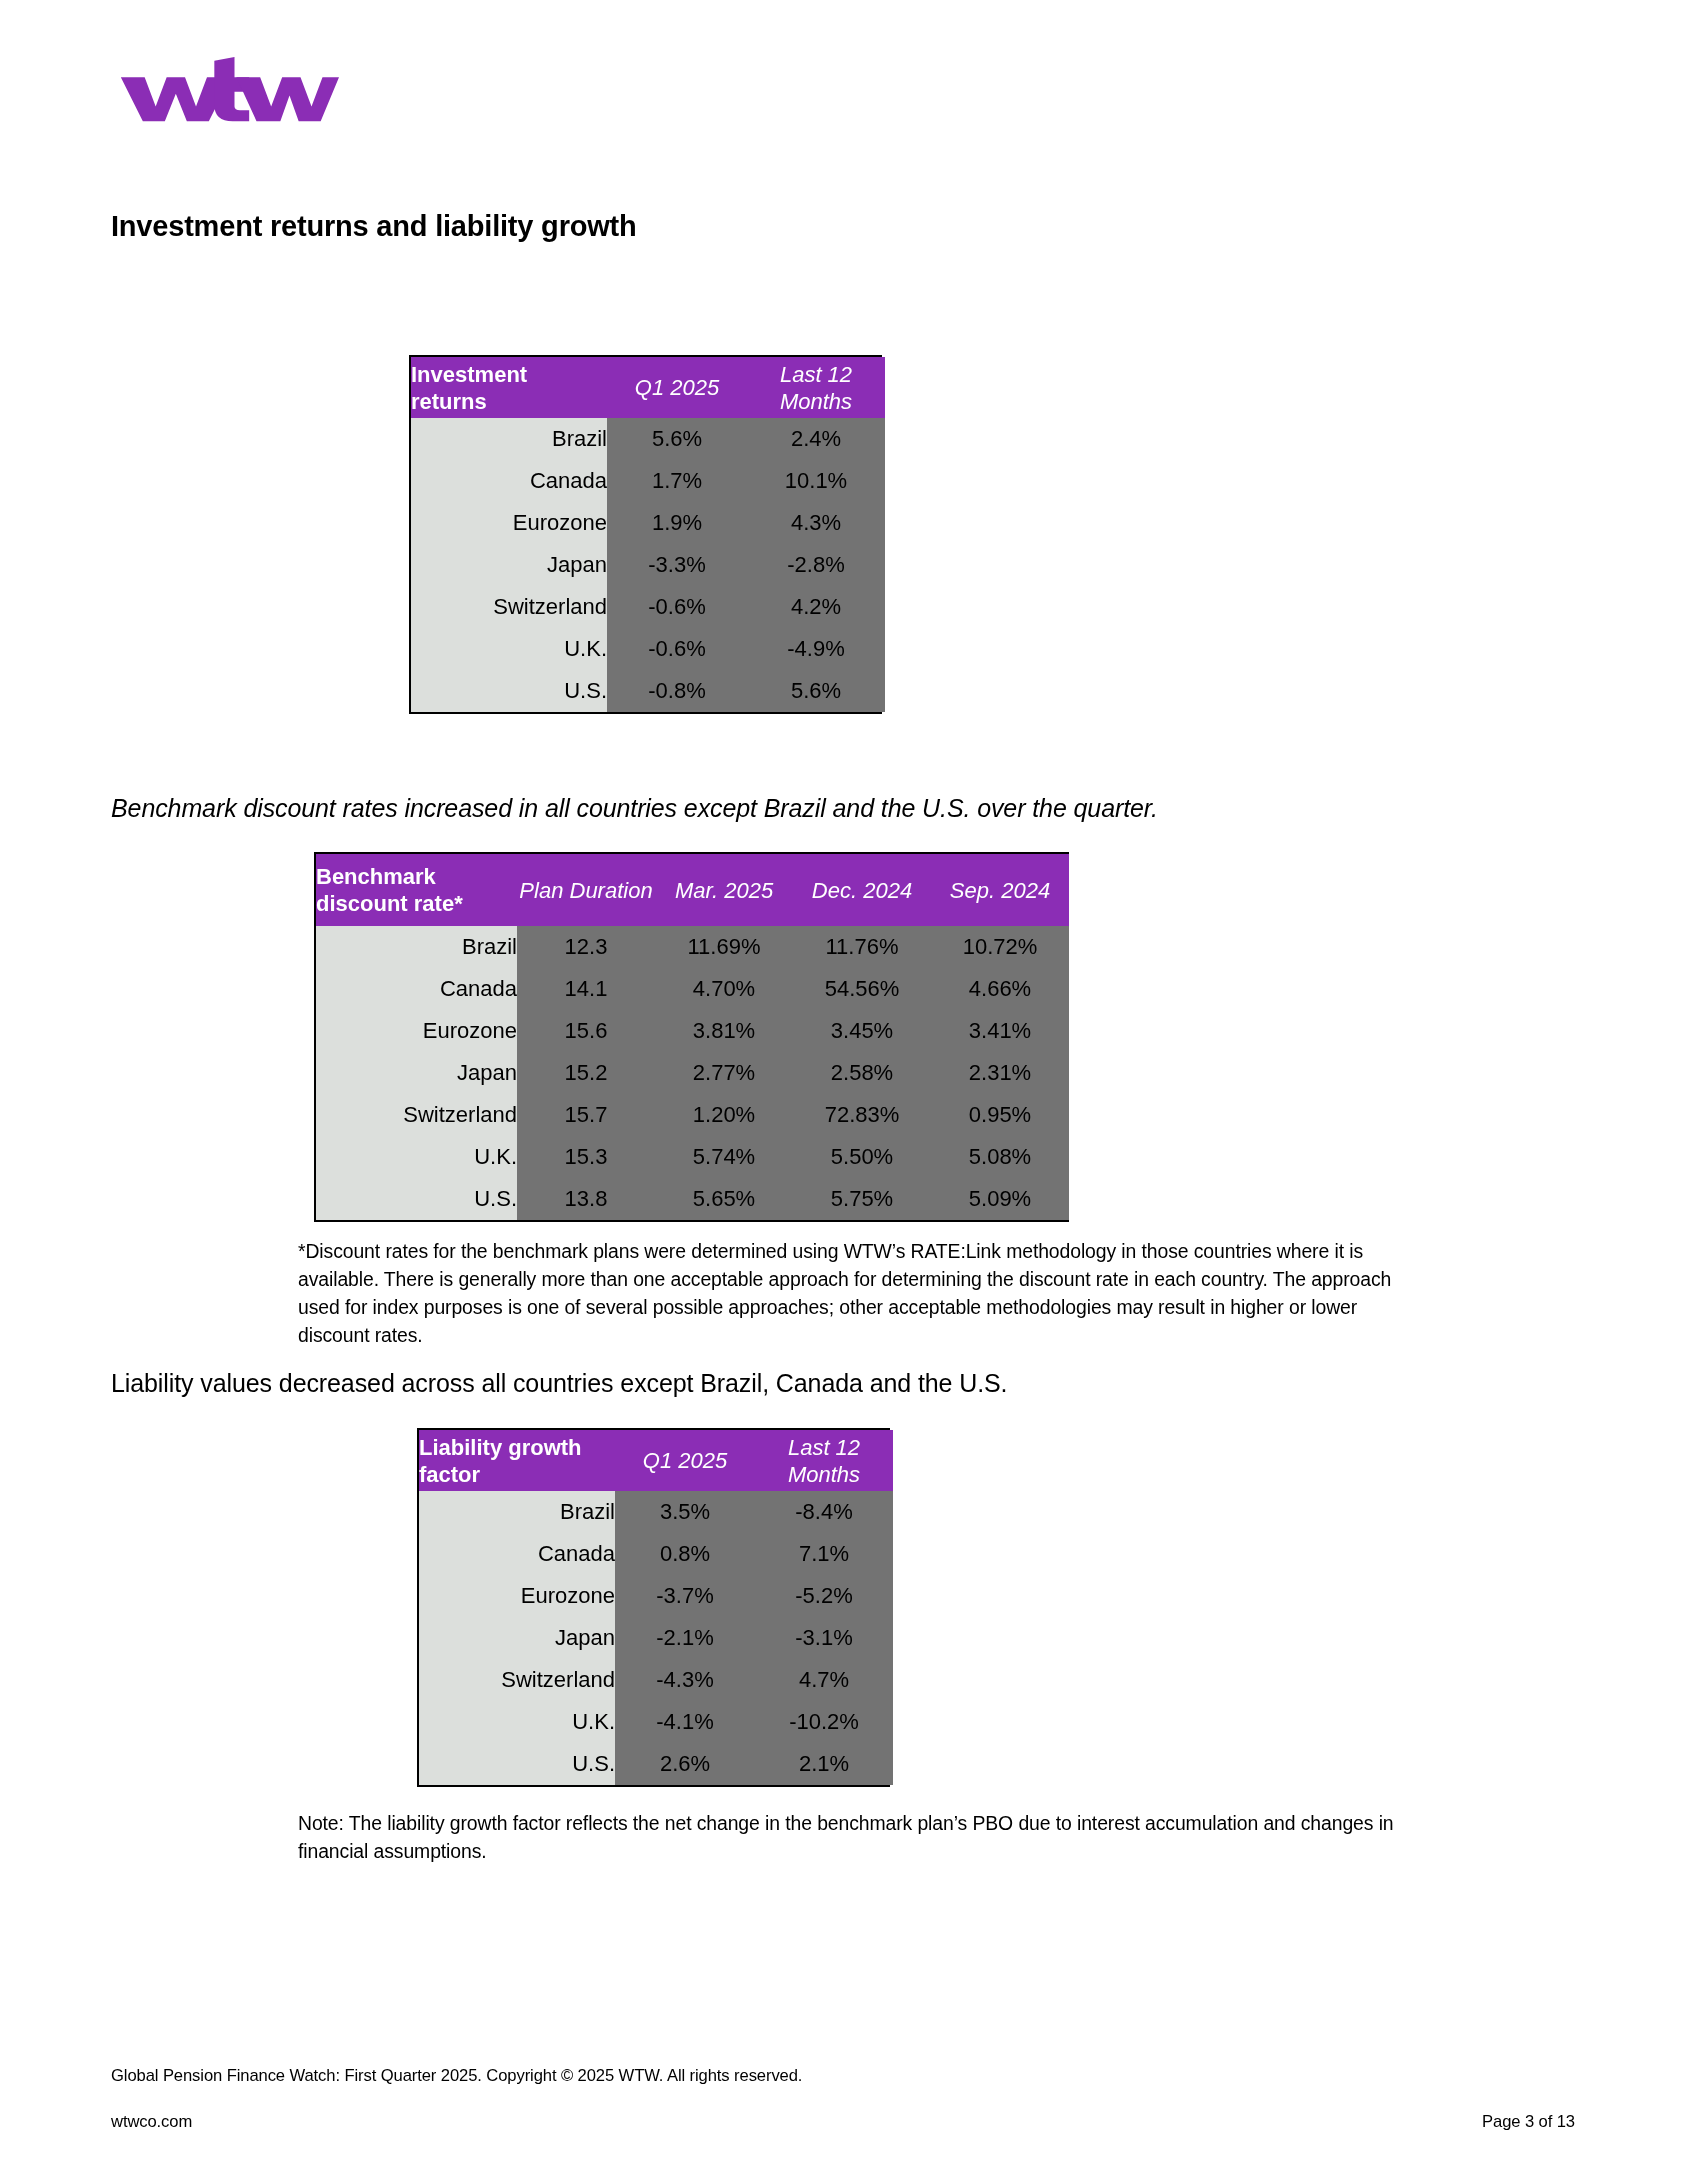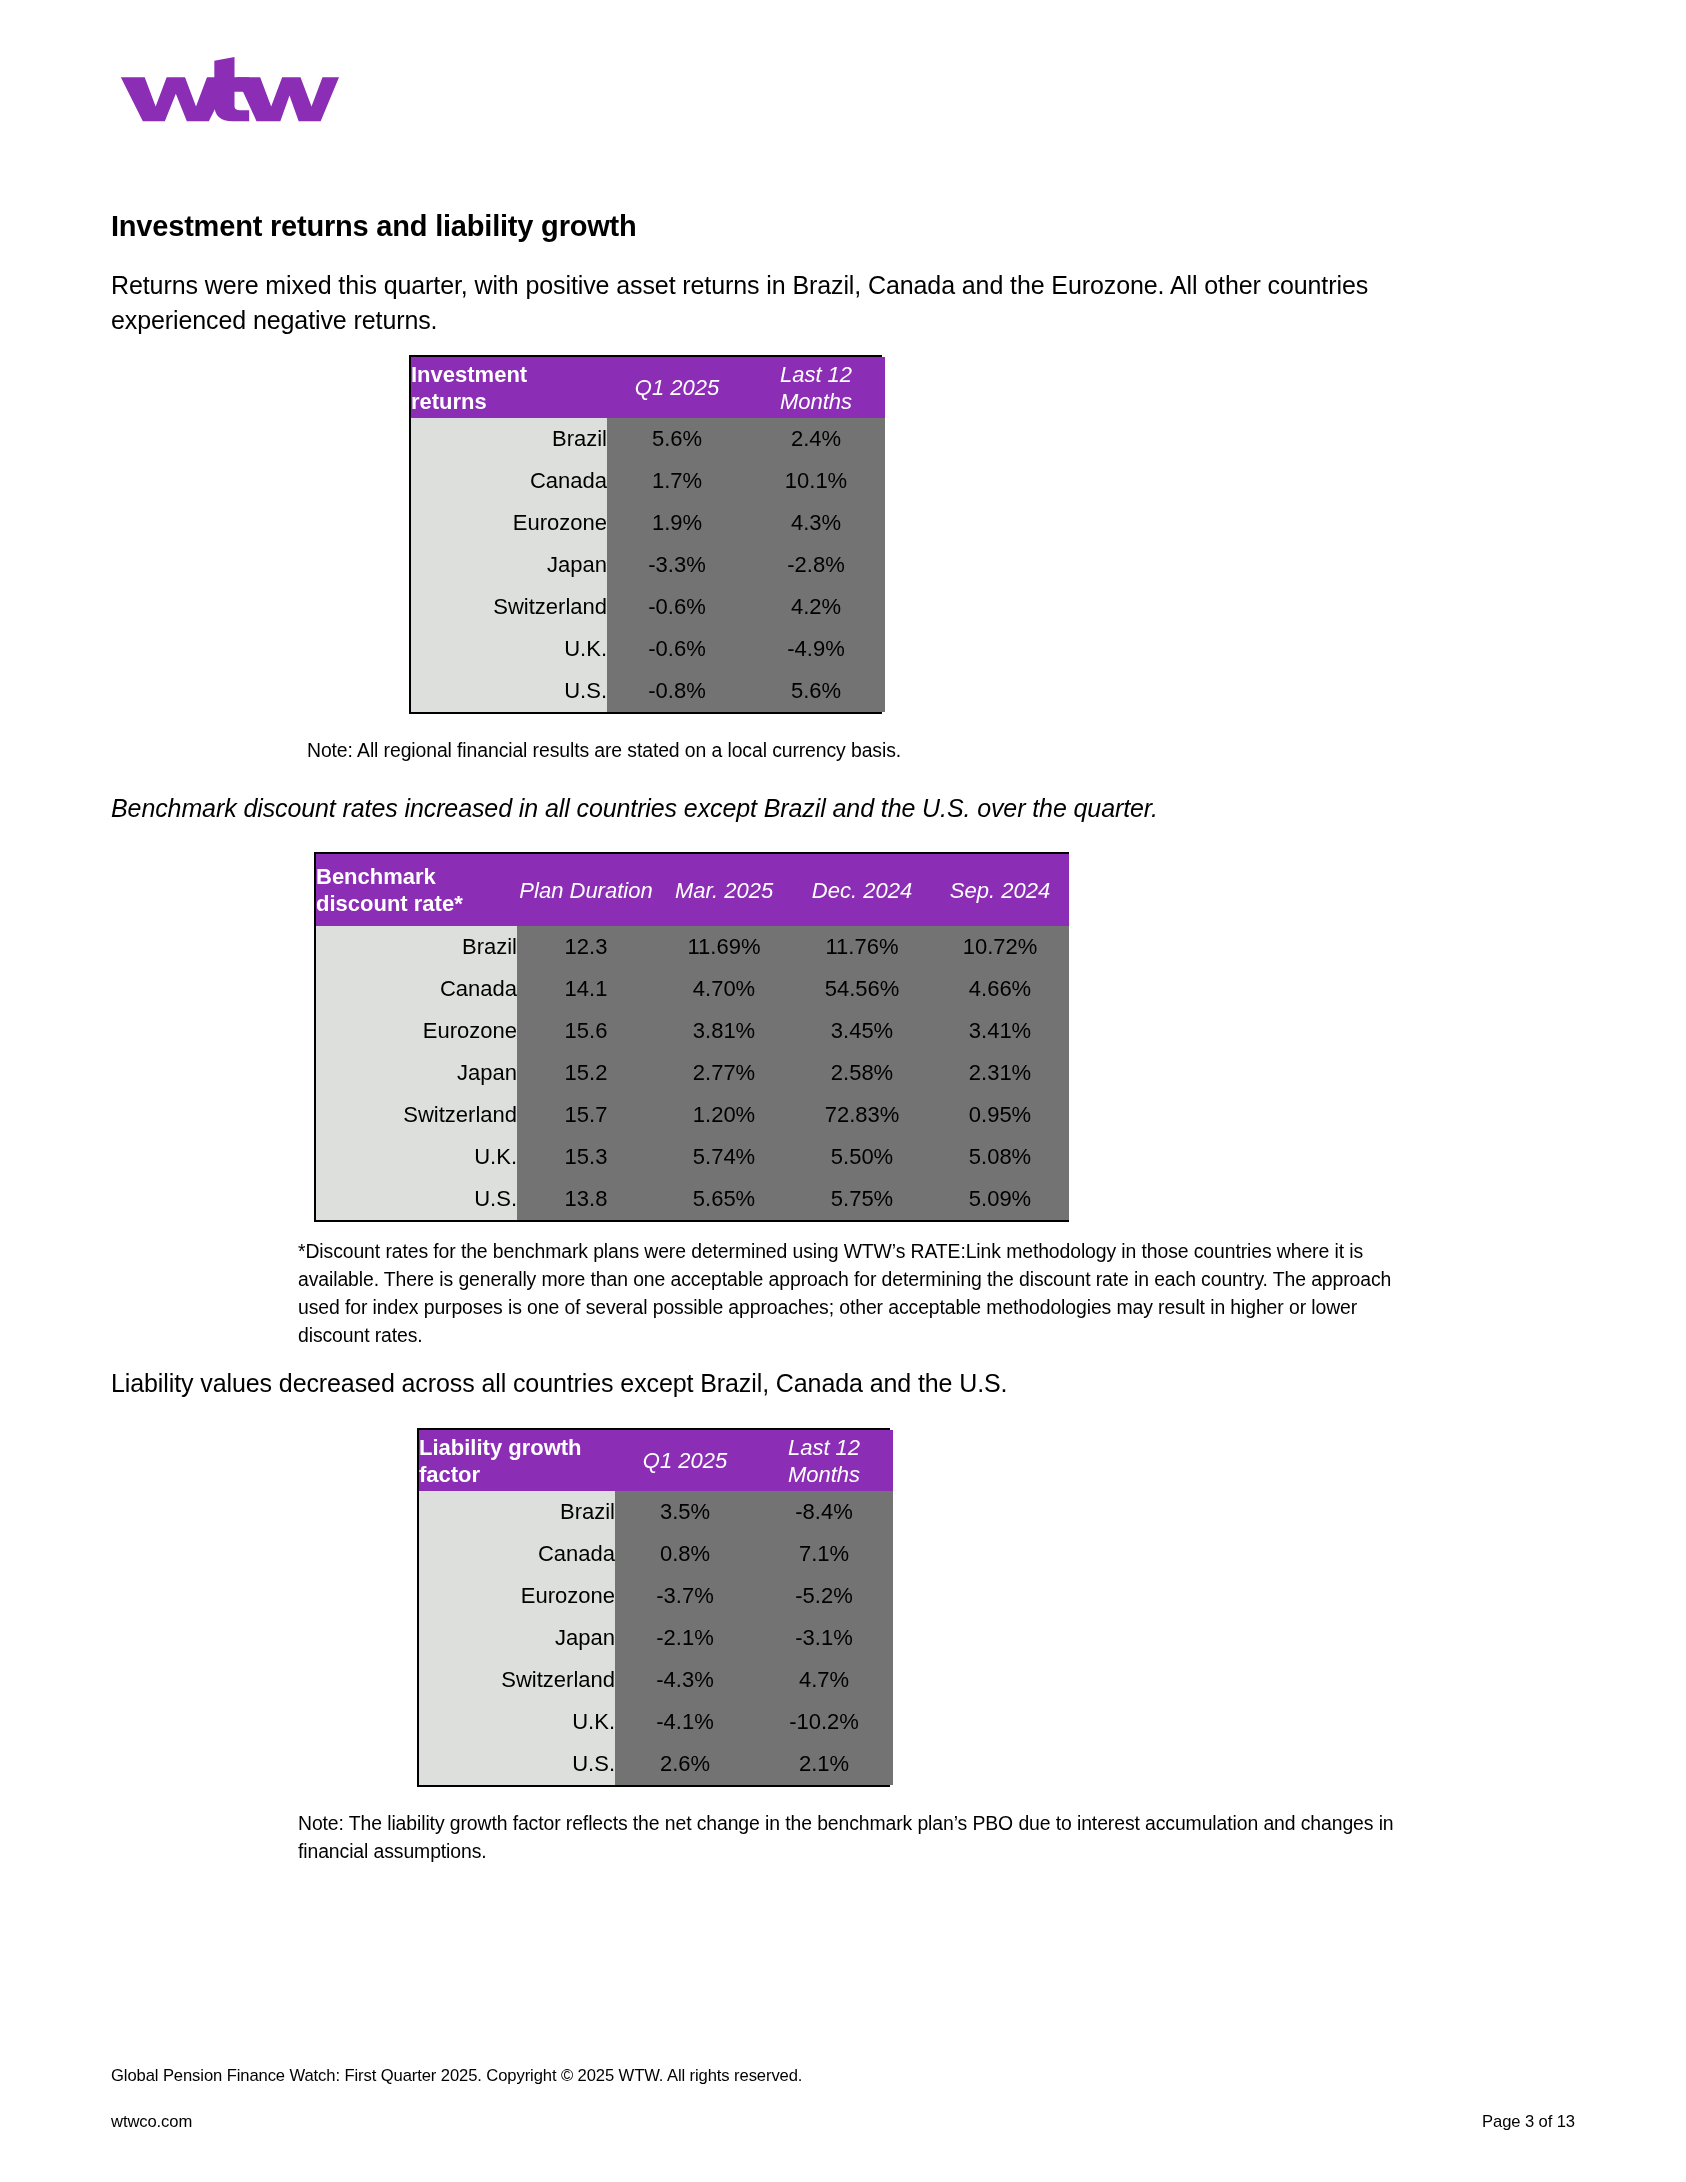--- a/index.html
+++ b/index.html
@@ -186,21 +186,20 @@
 
         <path d="M104,4 L126,0 L126,22 L142,22 L142,38 L126,38 L126,54 Q126,58 132,58 L142,58 L142,70 L124,70 Q104,70 104,52 Z"></path>
 
         <polygon points="128,22 154,22 166,54 178,22 198,22 210,54 222,22 240,22 220,70 196,70 186,42 176,70 150,70"></polygon>
       </g>
     </svg>
   </div>
 
   <div class="h1">Investment returns and liability growth</div>
 
-  <div class="para para-intro">Returns were mixed this quarter, with positive asset returns in Brazil, Canada and the Eurozone. All other countries experienced negative returns.</div>
 
   <div class="tbl" id="table-investment-returns">
     <table>
       <colgroup>
           <col class="c0">
           <col class="c1">
           <col class="c2">
         </colgroup>
       <thead>
         <tr>
@@ -242,21 +241,20 @@
         </tr>
         <tr>
           <td class="row-name">U.S.</td>
           <td class="row-num">-0.8%</td>
           <td class="row-num">5.6%</td>
         </tr>
       </tbody>
     </table>
   </div>
 
-  <div class="note note-1">Note: All regional financial results are stated on a local currency basis.</div>
 
   <div class="para para-bench">Benchmark discount rates increased in all countries except Brazil and the U.S. over the quarter.</div>
 
   <div class="tbl" id="table-benchmark-discount-rate">
     <table>
       <colgroup>
           <col class="c0">
           <col class="c1">
           <col class="c2">
           <col class="c3">

